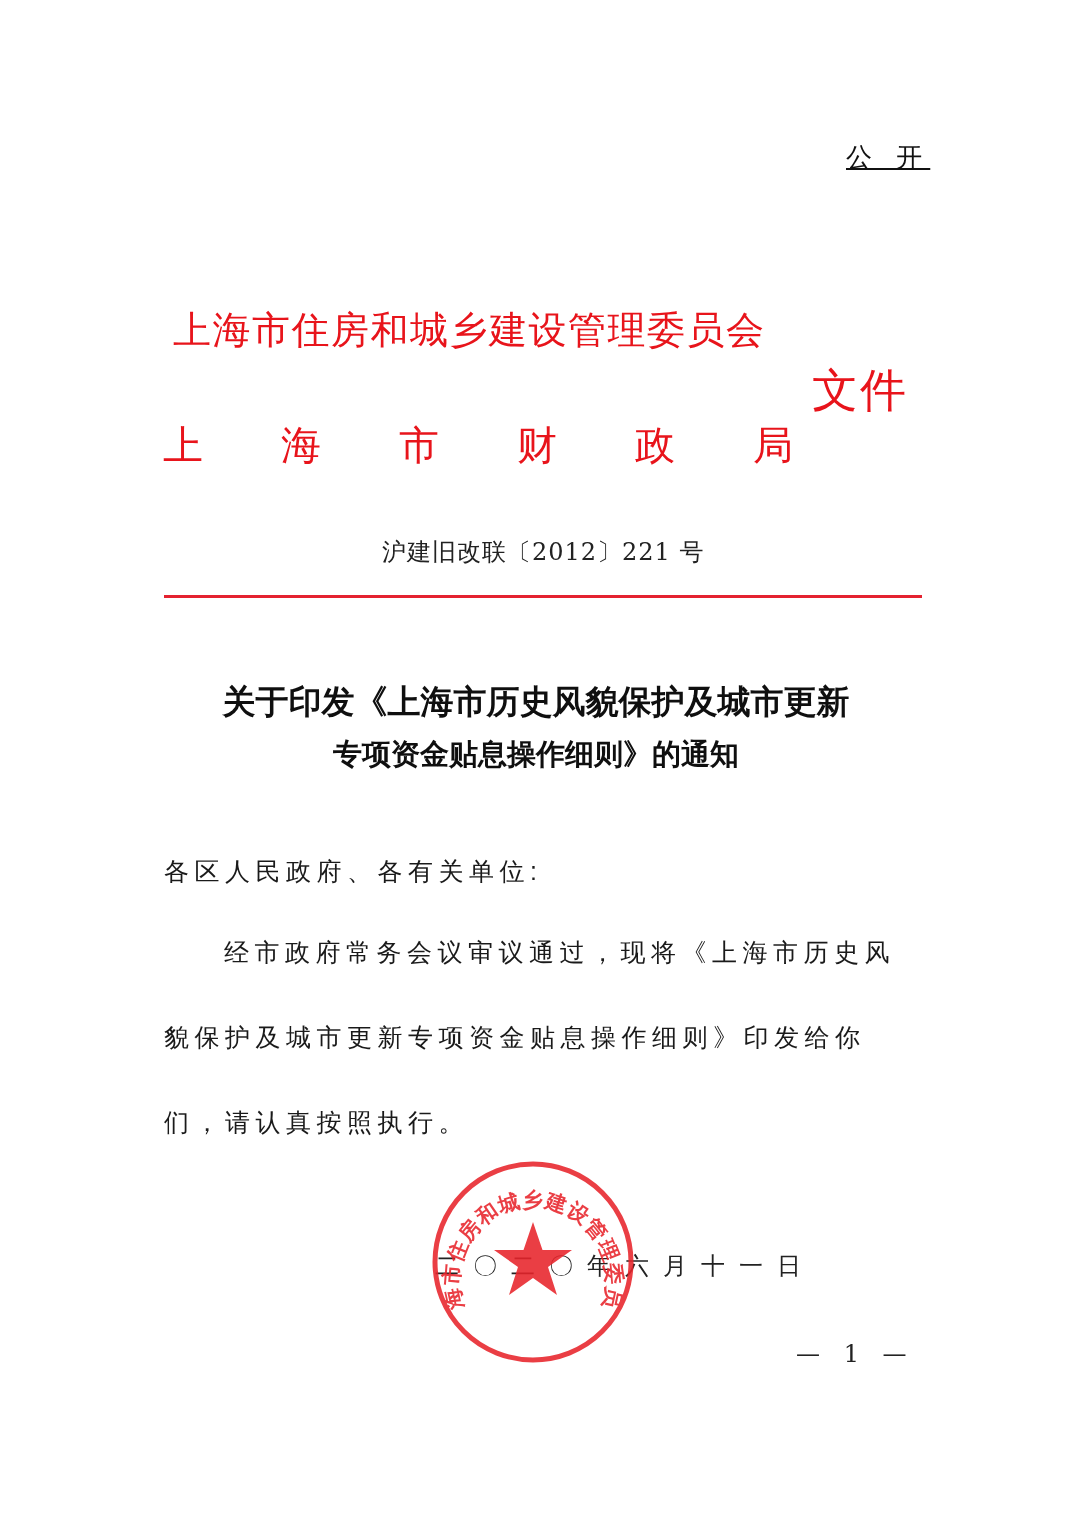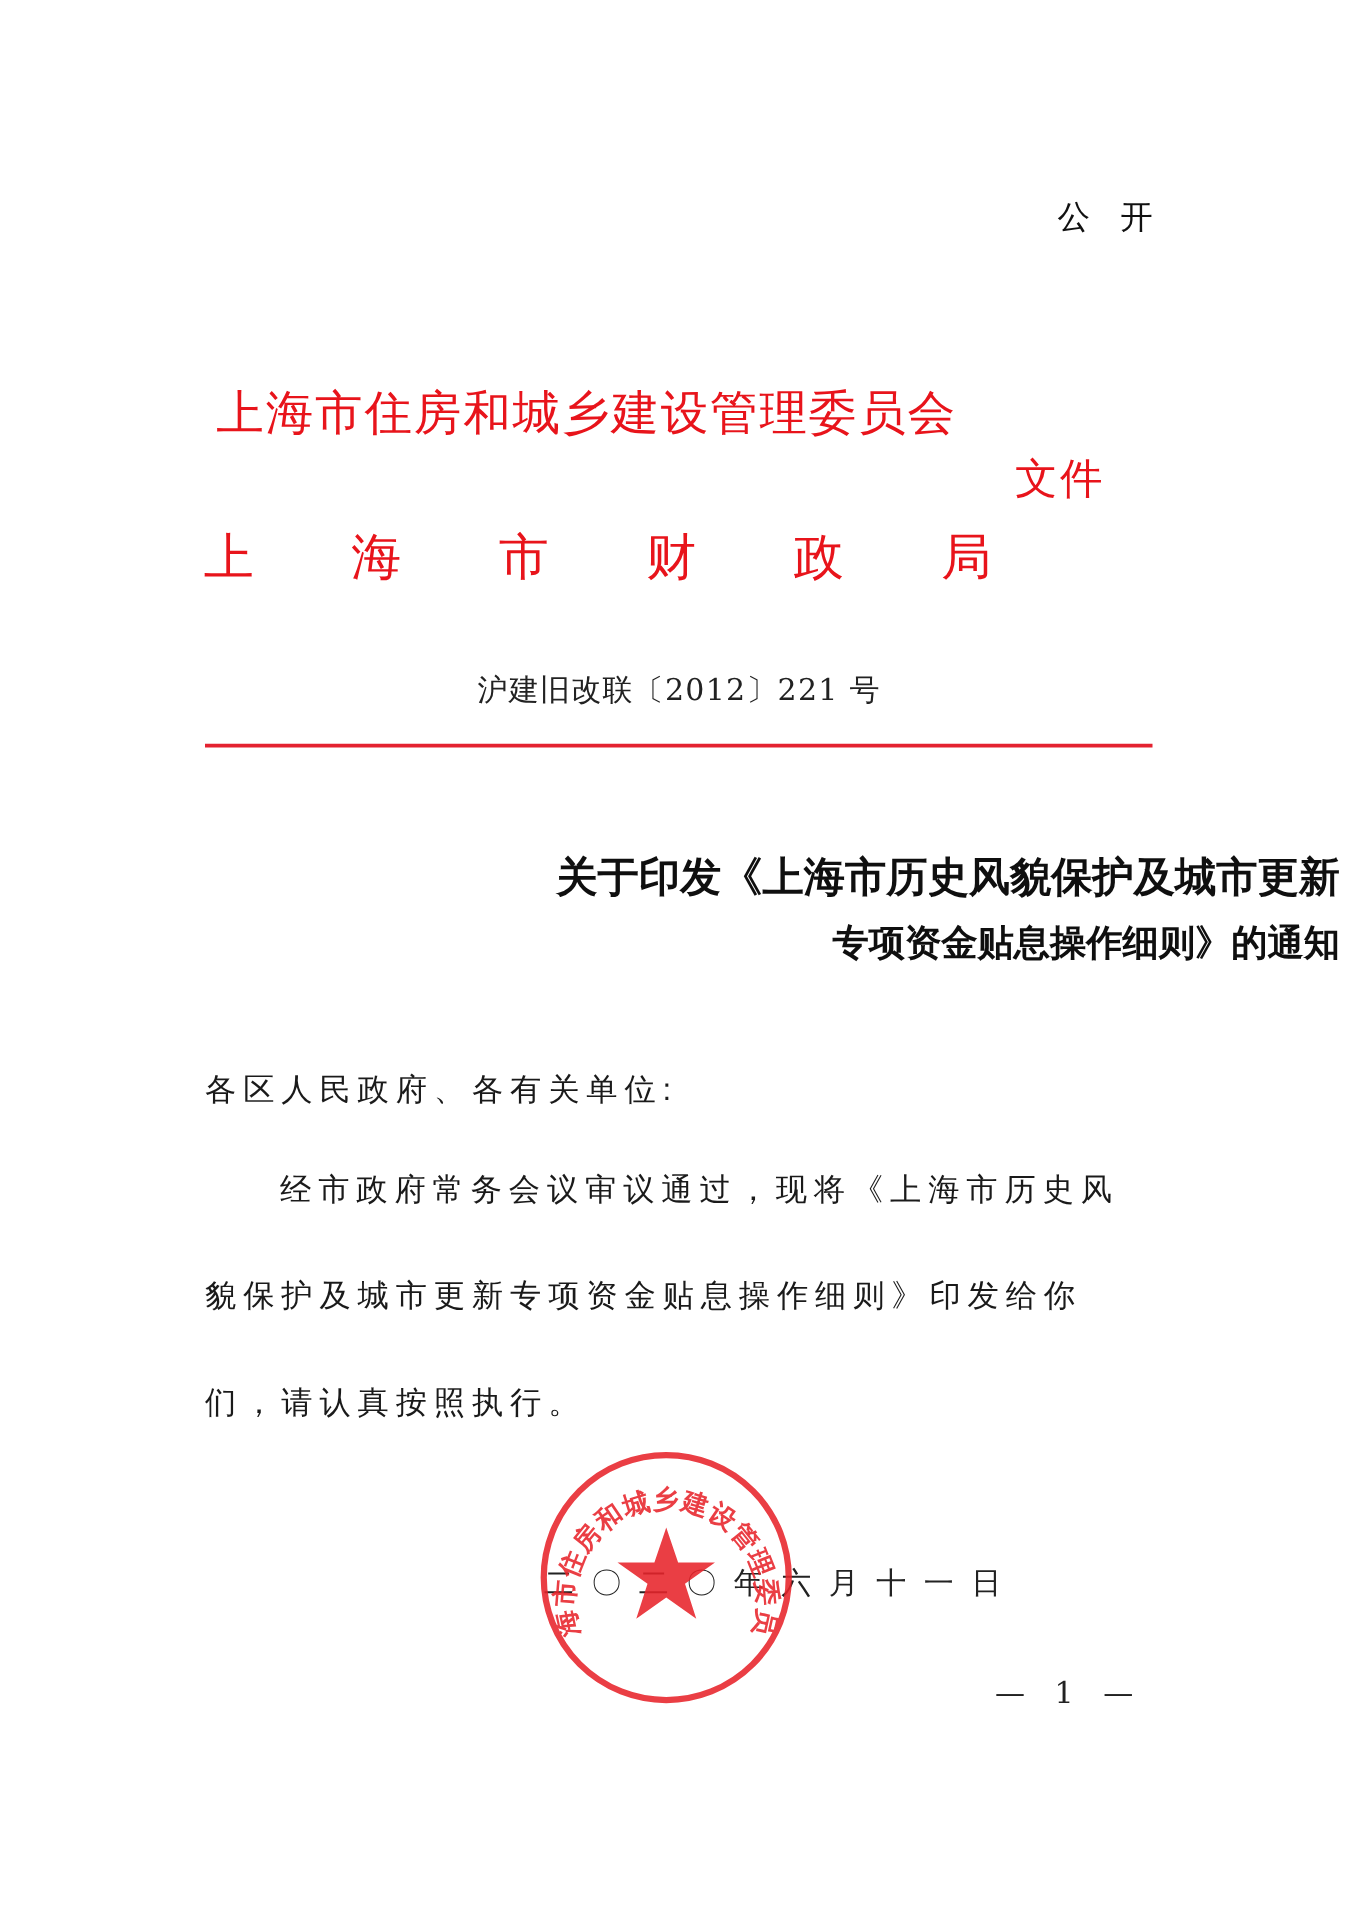--- a/index.html
+++ b/index.html
@@ -1,36 +1,36 @@
 <!DOCTYPE html>
 <html><head>
 <meta charset="utf-8">
 <style>
   html, body { margin: 0; padding: 0; background: #ffffff; }
   body { width: 1080px; height: 1527px; position: relative; overflow: hidden;
          font-family: "DejaVu Serif", "Liberation Serif", serif; color: #111; }
   .abs { position: absolute; white-space: nowrap; }
 
-  .disclosure { left: 846px; top: 156px; font-size: 26px; letter-spacing: 8px;
-                font-family: "DejaVu Sans", sans-serif; color: #111; }
+  .disclosure { left: 846px; top: 140px; font-size: 26px; letter-spacing: 8px;
+                font-family: "DejaVu Sans", sans-serif; color: #111; text-decoration: underline; }
 
   .red { color: #e8141b; }
   .issuer1 { left: 173px; top: 305px; font-size: 38px; letter-spacing: 1.5px;
              font-family: "DejaVu Serif", serif; }
-  .wenjian { left: 812px; top: 360px; font-size: 34px; letter-spacing: 2px;
+  .wenjian { left: 812px; top: 360px; font-size: 46px; letter-spacing: 2px;
              font-family: "DejaVu Serif", serif; }
   .issuer2 { left: 163px; top: 418px; font-size: 40px; display: flex;
              width: 630px; justify-content: space-between;
              font-family: "DejaVu Serif", serif; }
   .issuer2 span { display: inline-block; }
 
   .docno { left: 382px; top: 536px; font-size: 24px; letter-spacing: 1px; color: #222; }
   .red-rule { left: 164px; top: 595px; width: 758px; height: 3px; background: #e42230; }
 
-  .title { left: 0; width: 1072px; text-align: right; font-weight: bold;
+  .title { left: 0; width: 1072px; text-align: center; font-weight: bold;
            font-family: "DejaVu Sans", sans-serif; color: #0f0f0f; }
   .title1 { top: 680px; font-size: 33px; padding-left: 0px; }
   .title2 { top: 735px; font-size: 29px; }
 
   .body-text { font-size: 25px; letter-spacing: 5.5px; color: #1a1a1a;
                font-family: Liberation Sans, sans-serif; }
   .salutation { left: 164px; top: 855px; }
   .para { left: 164px; top: 910px; width: 760px; white-space: normal; line-height: 85px; }
   .para .indent { display: inline-block; width: 60px; }
 

